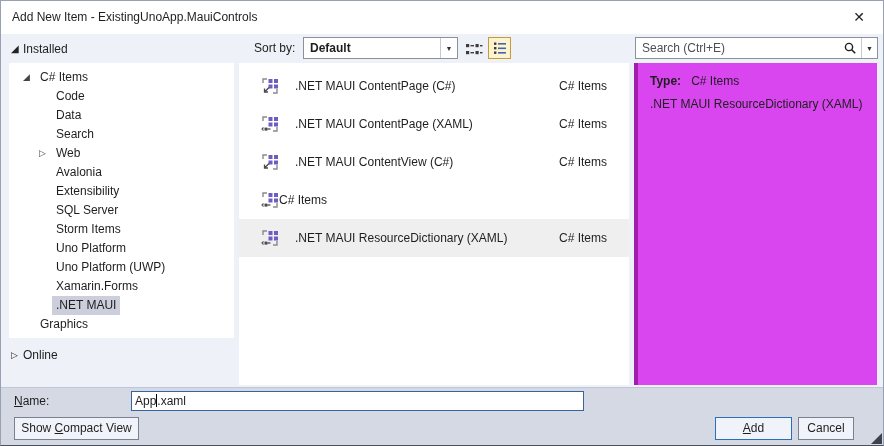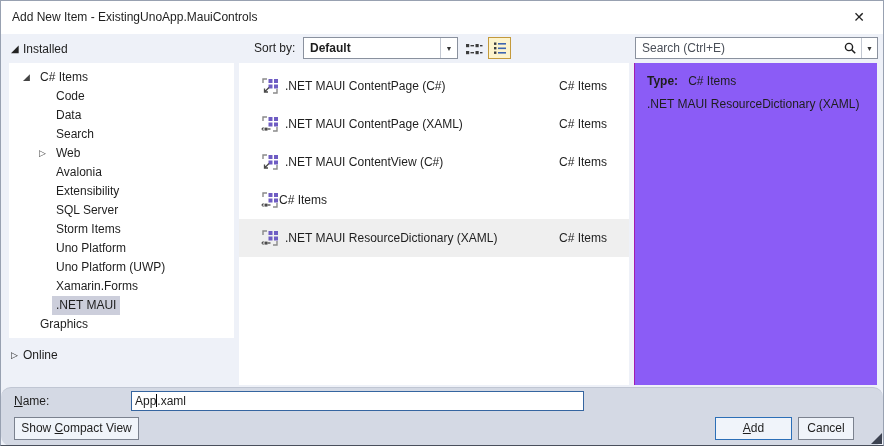--- a/index.html
+++ b/index.html
@@ -56,33 +56,33 @@
   .tree-arrow{ display:inline-block; width:13px; font-size:9px; color:#444; }
   .tree-label{ padding:0 4px; }
   .tree-label.sel{ background:#cccedb; }
 
   
   .listpanel{ position:absolute; left:238px; top:62px; width:390px; height:322px;
     background:#fff; padding-top:4px; overflow:hidden; }
   .list-row{ height:38px; display:flex; align-items:center; padding-right:22px; }
   .list-row.sel{ background:#efefef; }
   .list-icon{ width:18px; height:18px; margin-left:22px; flex:0 0 auto; }
-  .list-name{ margin-left:6px; flex:1; white-space:nowrap; overflow:hidden; }
+  .list-name{ margin-left:16px; flex:1; white-space:nowrap; overflow:hidden; }
   .list-cat{ white-space:nowrap; }
 
   
   .detail{ position:absolute; left:633px; top:62px; width:243px; height:322px;
-    background:#8b5cf6; border-left:1px solid #a21caf; padding:11px 8px 0 12px; }
+    background:#d946ef; border-left:4px solid #a21caf; padding:11px 8px 0 12px; }
   .detail-type{ margin-bottom:9px; }
   .detail-type b{ font-weight:bold; }
   .detail-desc{ line-height:15px; }
 
   
   .footer{ position:absolute; left:0; top:386px; width:100%; height:59px;
-    background:#d4d9e4; border-top:1px solid #c0c6d3;border-radius:10px; }
+    background:#d4d9e4; border-top:1px solid #c0c6d3; }
   .name-label{ position:absolute; left:13px; top:4px; height:18px; line-height:18px; }
   .name-input{ position:absolute; left:130px; top:3px; width:453px; height:20px;
     background:#fff; border:1px solid #3565a0; line-height:18px; padding-left:3px;
     white-space:nowrap; overflow:hidden; }
   .caret{ display:inline-block; width:1px; height:13px; background:#000;
     vertical-align:-2px; }
   .btn{ position:absolute; top:29px; height:23px; text-align:center; line-height:21px;
     background:#f0f4fa; border:1px solid #7b828f; cursor:default; }
   .btn-compact{ left:13px; width:125px; }
   .btn-add{ left:714px; width:77px; border-color:#2c6fb7; }

